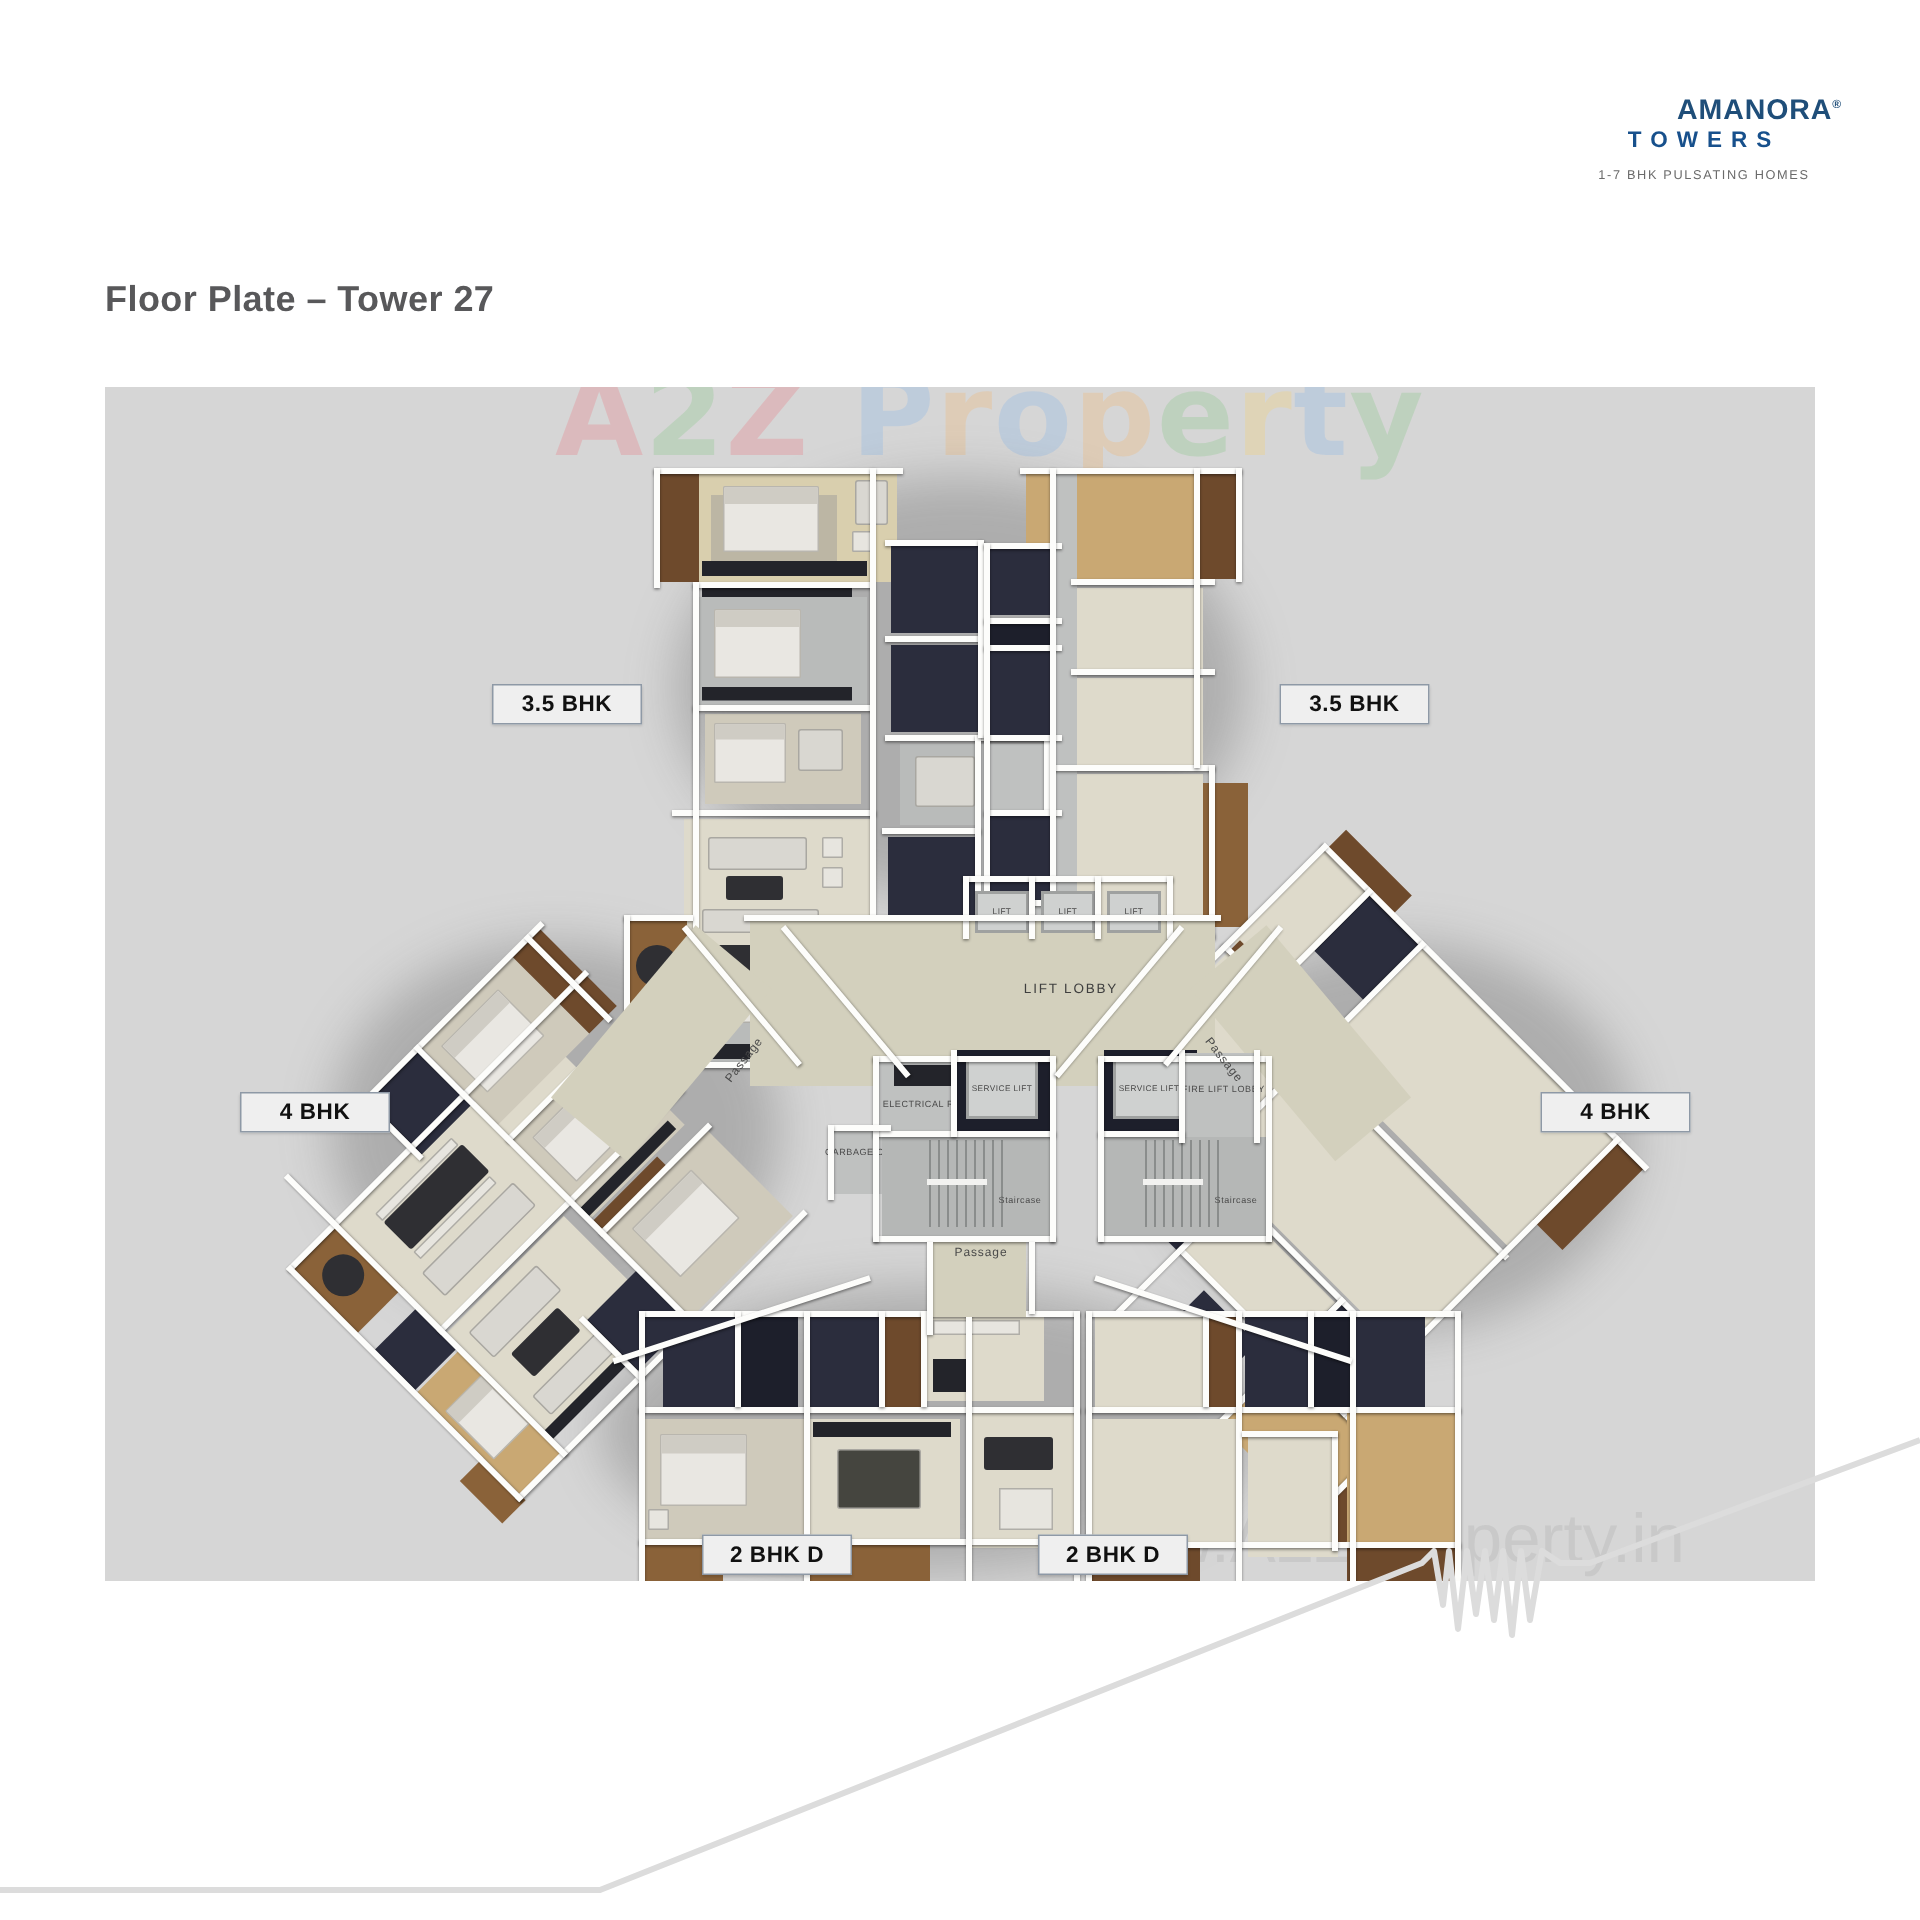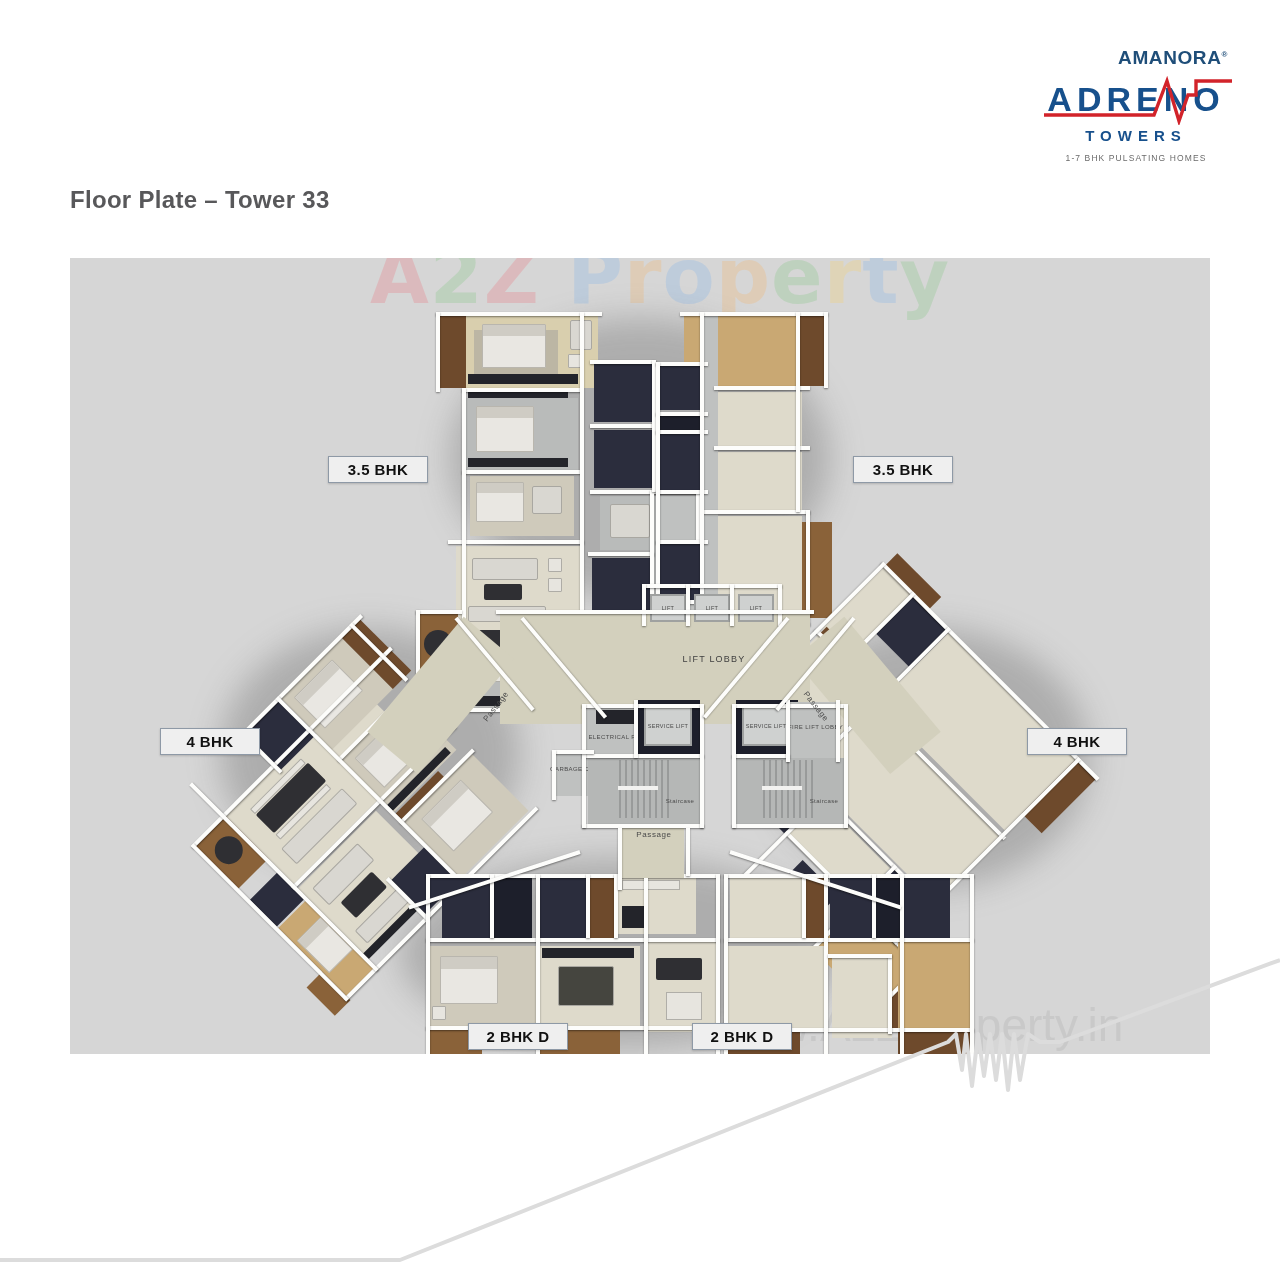--- a/index.html
+++ b/index.html
@@ -5,21 +5,21 @@
   html,body{margin:0;padding:0;}
   body{
     width:1280px;height:1280px;
     background:#ffffff;
     font-family:"Liberation Sans", sans-serif;
     overflow:hidden;
     position:relative;
   }
 
   
-  #logo{position:absolute;right:44px;top:48px;width:200px;text-align:center;}
+  #logo{position:absolute;right:44px;top:64px;width:200px;text-align:center;}
   #logo .amanora{
     color:#1f4e79;font-size:19px;letter-spacing:.6px;font-weight:600;
     text-align:right;padding-right:8px;line-height:1;
   }
   #logo .amanora sup{font-size:8px;vertical-align:super;}
   #logo .adrenoWrap{position:relative;height:52px;margin-top:6px;}
   #logo .adreno{
     font-size:34px;font-weight:700;color:#17508c;letter-spacing:5px;
     line-height:52px;text-align:center;position:relative;z-index:2;
   }
@@ -106,33 +106,25 @@
   
   #decor{position:absolute;left:0;top:930px;width:1280px;height:350px;}
 </style>
 </head>
 <body>
 
 <div id="logo">
   <div class="amanora">
     <span>AMANORA</span><sup>®</sup>
   </div>
-  <div class="adrenoWrap">
-    <div class="adreno">
-      <span>ADRENO</span>
-    </div>
-    <svg class="pulse" viewBox="0 0 200 52">
-      <path d="M8 42 L118 42 L131 8 L143 48 L152 22 L160 22 L160 8 L196 8" fill="none" stroke="#d2232a" stroke-width="3.4" stroke-linejoin="miter"></path>
-    </svg>
-  </div>
   <div class="towers">TOWERS</div>
   <div class="tagline">1-7 BHK PULSATING HOMES</div>
 </div>
 
-<div id="page-title">Floor Plate – Tower 33</div>
+<div id="page-title">Floor Plate – Tower 27</div>
 
 <div id="plan-panel">
 
   <div id="wm-top"><span style="color: rgb(232, 132, 140);">A</span><span style="color: rgb(143, 201, 143);">2</span><span style="color: rgb(232, 132, 140);">Z</span><span style="color: rgb(255, 255, 255);">&nbsp;</span><span style="color: rgb(143, 185, 232);">P</span><span style="color: rgb(240, 185, 122);">r</span><span style="color: rgb(143, 185, 232);">o</span><span style="color: rgb(240, 185, 122);">p</span><span style="color: rgb(143, 201, 143);">e</span><span style="color: rgb(242, 210, 122);">r</span><span style="color: rgb(143, 185, 232);">t</span><span style="color: rgb(143, 201, 143);">y</span></div>
   <div id="wm-bottom">www.A2ZProperty.in</div>
 
   <div class="shadow-blob" style="left:150px;top:370px;width:300px;height:250px;"></div>
   <div class="shadow-blob" style="left:700px;top:370px;width:320px;height:260px;"></div>
   <div class="shadow-blob" style="left:380px;top:60px;width:380px;height:280px;"></div>
   <div class="shadow-blob" style="left:330px;top:600px;width:440px;height:190px;"></div>

